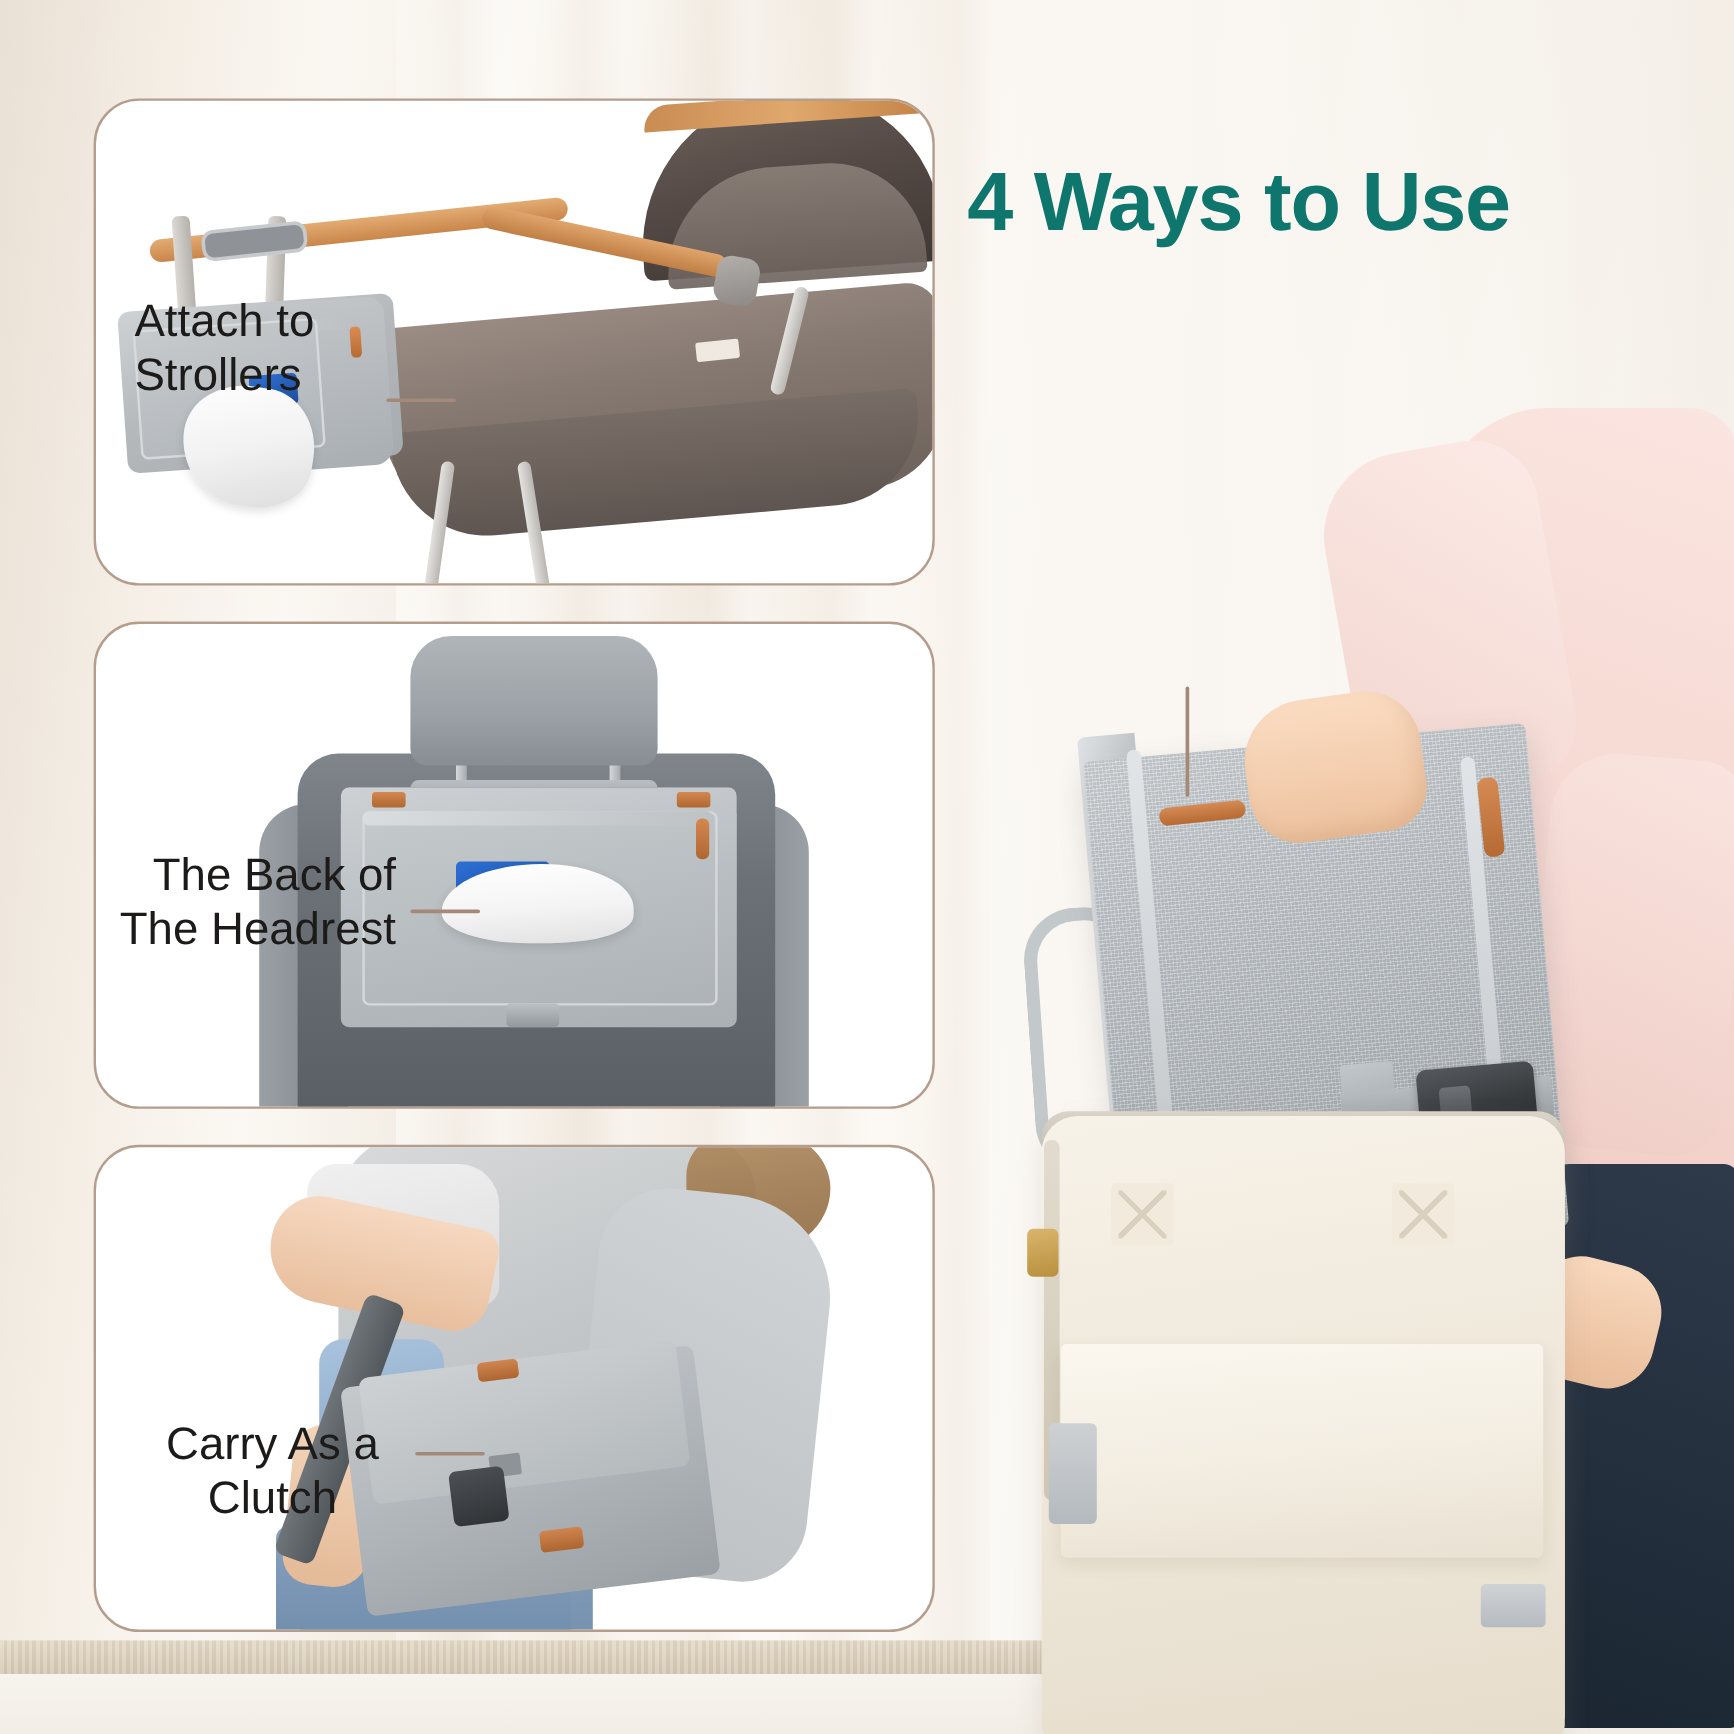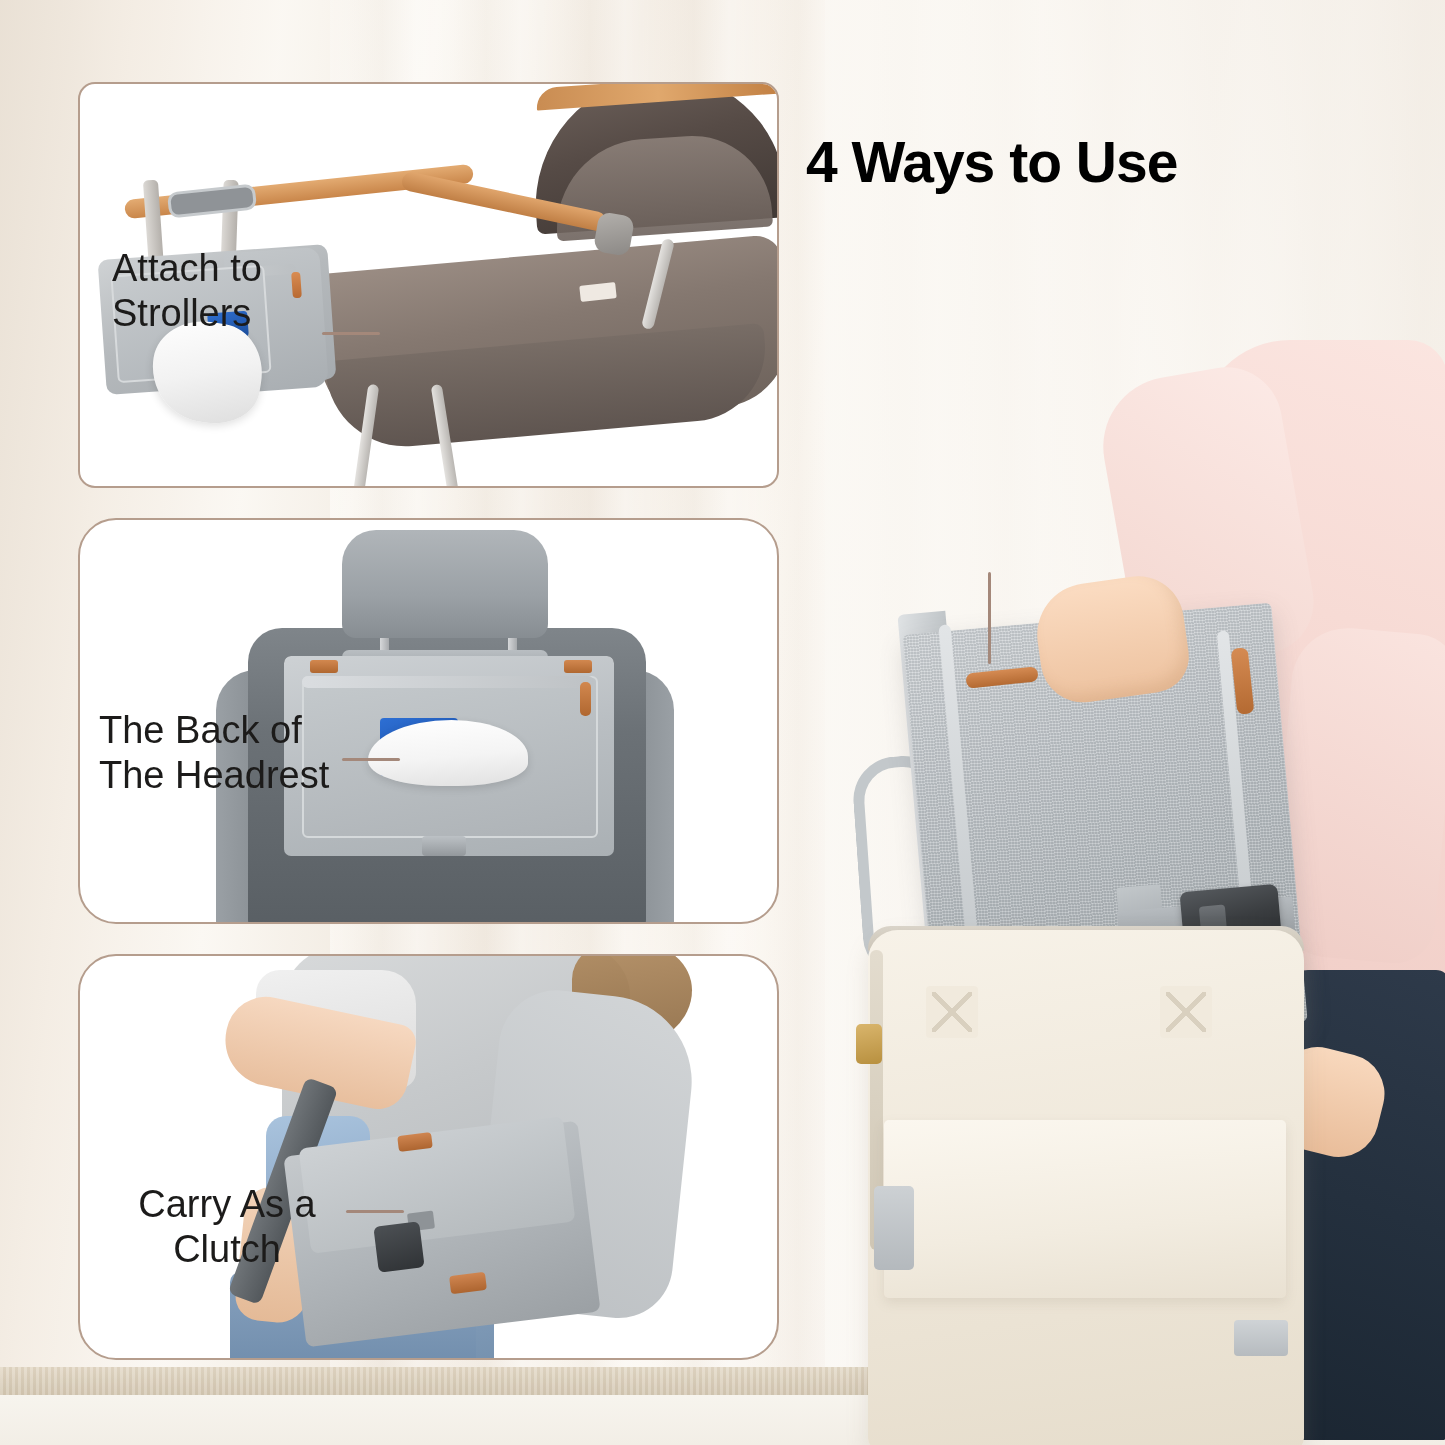--- a/index.html
+++ b/index.html
@@ -48,31 +48,31 @@
     opacity:.5;
   }
   .floor-low{
     position:absolute;left:0;bottom:0;width:100%;height:50px;
     background:linear-gradient(180deg,#f7f4ee 0%,#f2eee6 100%);
   }
 
   
   .title{
     position:absolute;left:806px;top:134px;
-    font-size:57px;line-height:1;font-weight:bold;
-    color:#000000;letter-spacing:-1px;white-space:nowrap;
+    font-size:69px;line-height:1;font-weight:bold;
+    color:#0f766e;letter-spacing:-1px;white-space:nowrap;
   }
 
   
   .card{
     position:absolute;left:78px;width:697px;
     background:#ffffff;border:2px solid #b59d8d;border-radius:38px;
     overflow:hidden;
   }
-  #card1{top:82px;height:402px;border-radius:17px;}
+  #card1{top:82px;height:402px;}
   #card2{top:518px;height:402px;}
   #card3{top:954px;height:402px;}
 
   .card-label{
     position:absolute;z-index:6;
     font-size:38px;line-height:1.18;color:#1c1b1a;
     white-space:pre-line;
   }
   .card-dash{
     position:absolute;z-index:6;height:3px;width:58px;
@@ -563,21 +563,21 @@
       <div class="s2-bag"></div>
       <div class="s2-tab" style="left:230px;"></div>
       <div class="s2-tab" style="left:484px;"></div>
       <div class="s2-pocket"></div>
       <div class="s2-zip"></div>
       <div class="s2-zip-pull"></div>
       <div class="s2-blue"></div>
       <div class="s2-tissue"></div>
       <div class="s2-buckle"></div>
     </div>
-    <div class="card-label" style="left:19px;top:188px;width:250px;text-align:left;">The Back of
+    <div class="card-label" style="left:0;top:188px;width:250px;text-align:right;">The Back of
 The Headrest</div>
     <div class="card-dash" style="left:262px;top:238px;"></div>
   </div>
 
   <div class="card" id="card3">
     <div class="photo">
       <div class="s3-jeans"></div>
       <div class="s3-jeans2"></div>
       <div class="s3-sweater"></div>
       <div class="s3-hair"></div>

